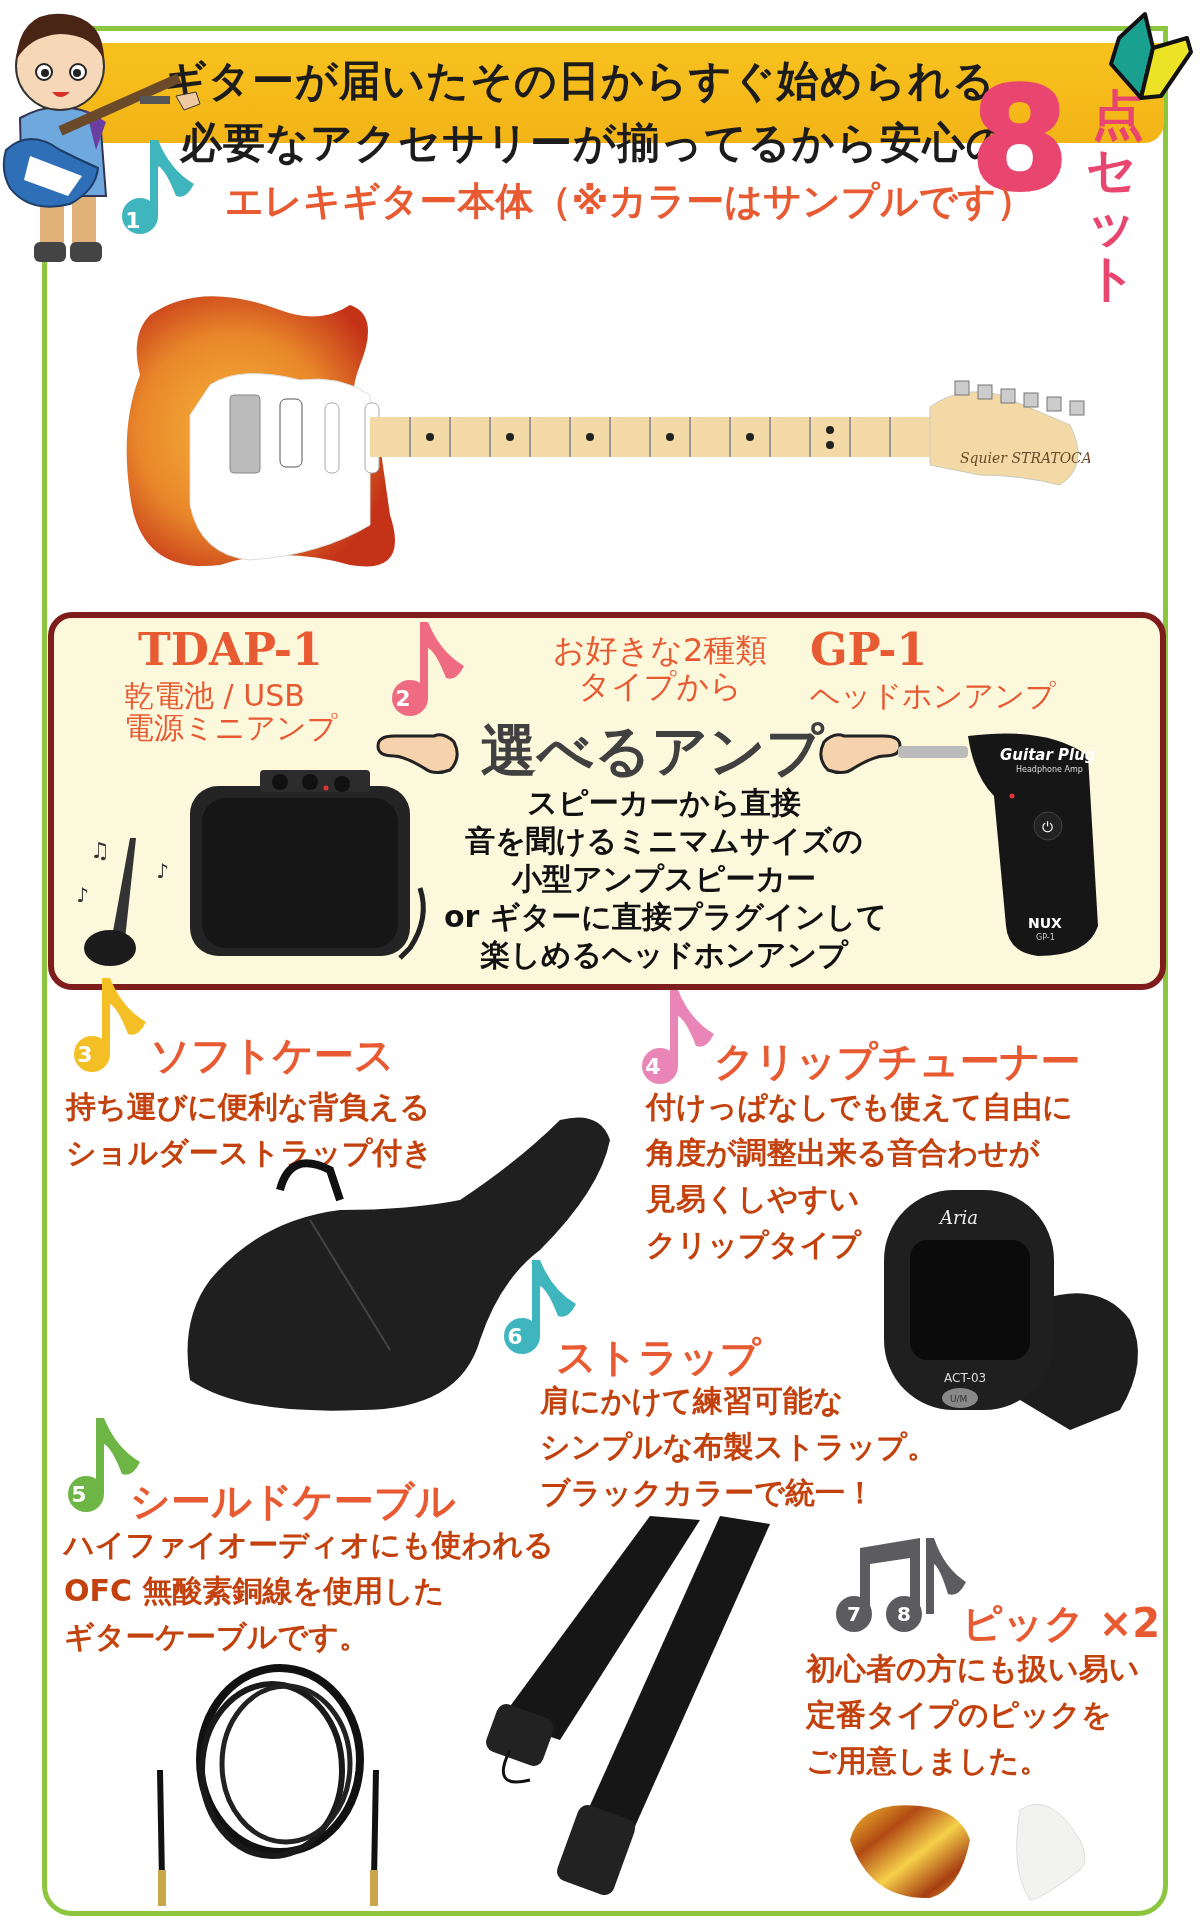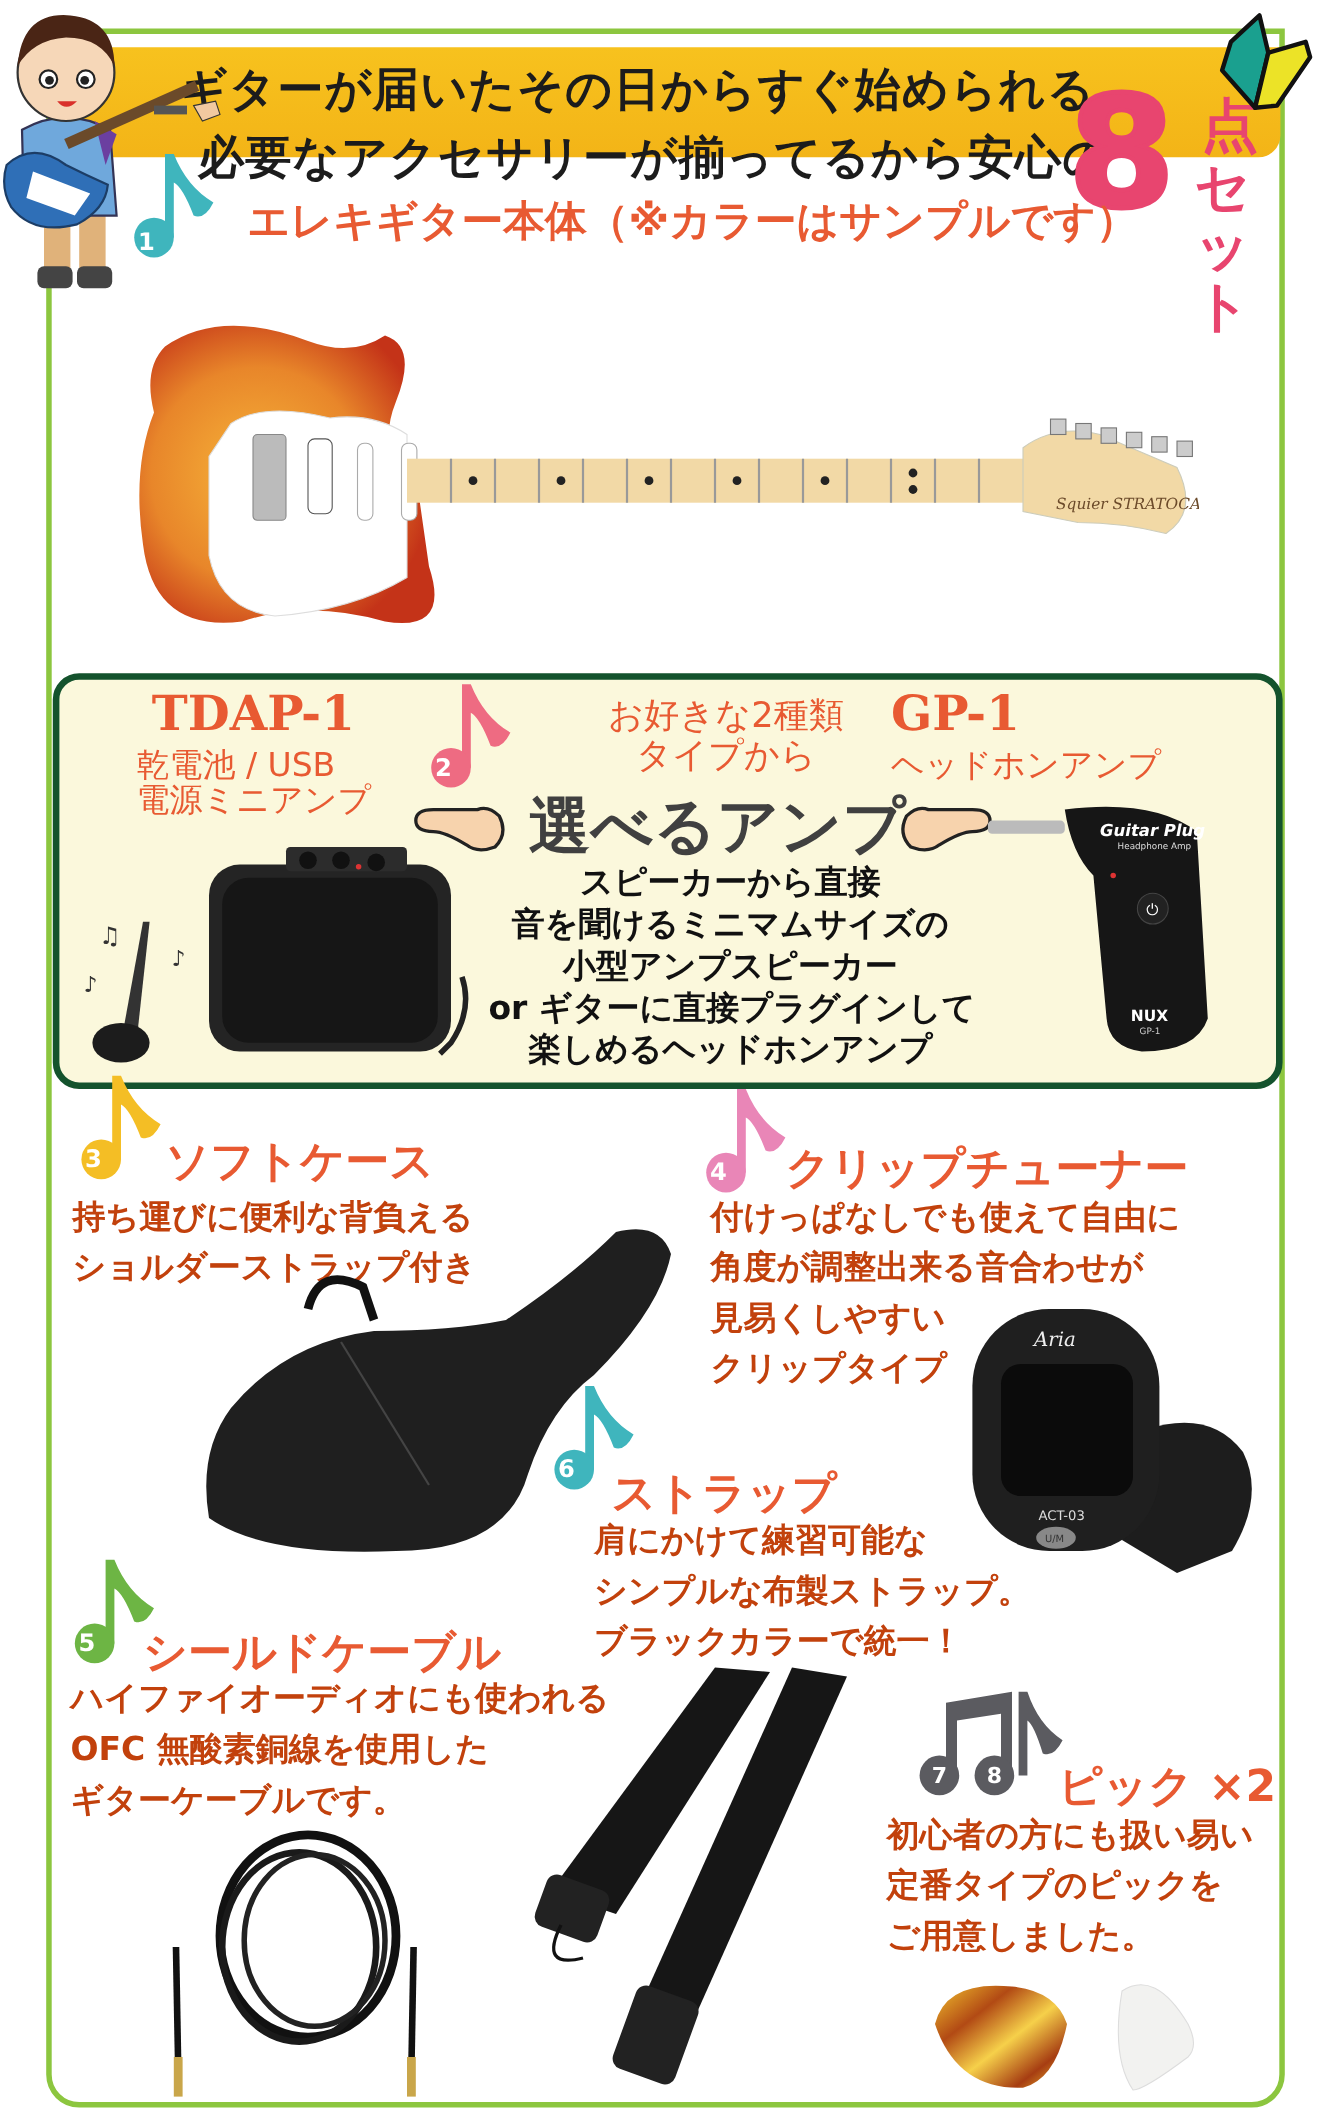--- a/index.html
+++ b/index.html
@@ -31,21 +31,21 @@
 
   
   .sec-title { position: absolute; color: #e85a32; font-weight: bold; white-space: nowrap; text-align: center; }
   .desc { position: absolute; font-size: 30px; font-weight: bold; color: #c2410c; line-height: 46px; white-space: nowrap; }
 
   
   .note { position: absolute; }
 
   
   .ampbox { position: absolute; left: 48px; top: 612px; width: 1118px; height: 378px;
-    border: 6px solid #14532d; border-radius: 24px; background: #fbf8dc; }
+    border: 6px solid #7f1d1d; border-radius: 24px; background: #fbf8dc; }
   .model { position: absolute; font-family: "DejaVu Serif", serif; font-weight: bold; font-size: 44px; color: #e85a32; }
   .amp-sub { position: absolute; font-size: 30px; line-height: 32px; color: #e85a32; text-align: center; white-space: nowrap; }
   .center-lines { position: absolute; text-align: center; font-size: 30px; font-weight: bold; line-height: 38px; color: #111; white-space: nowrap; }
 </style>
 </head>
 <body>
 
 <div class="frame"></div>
 
 <div class="banner">

